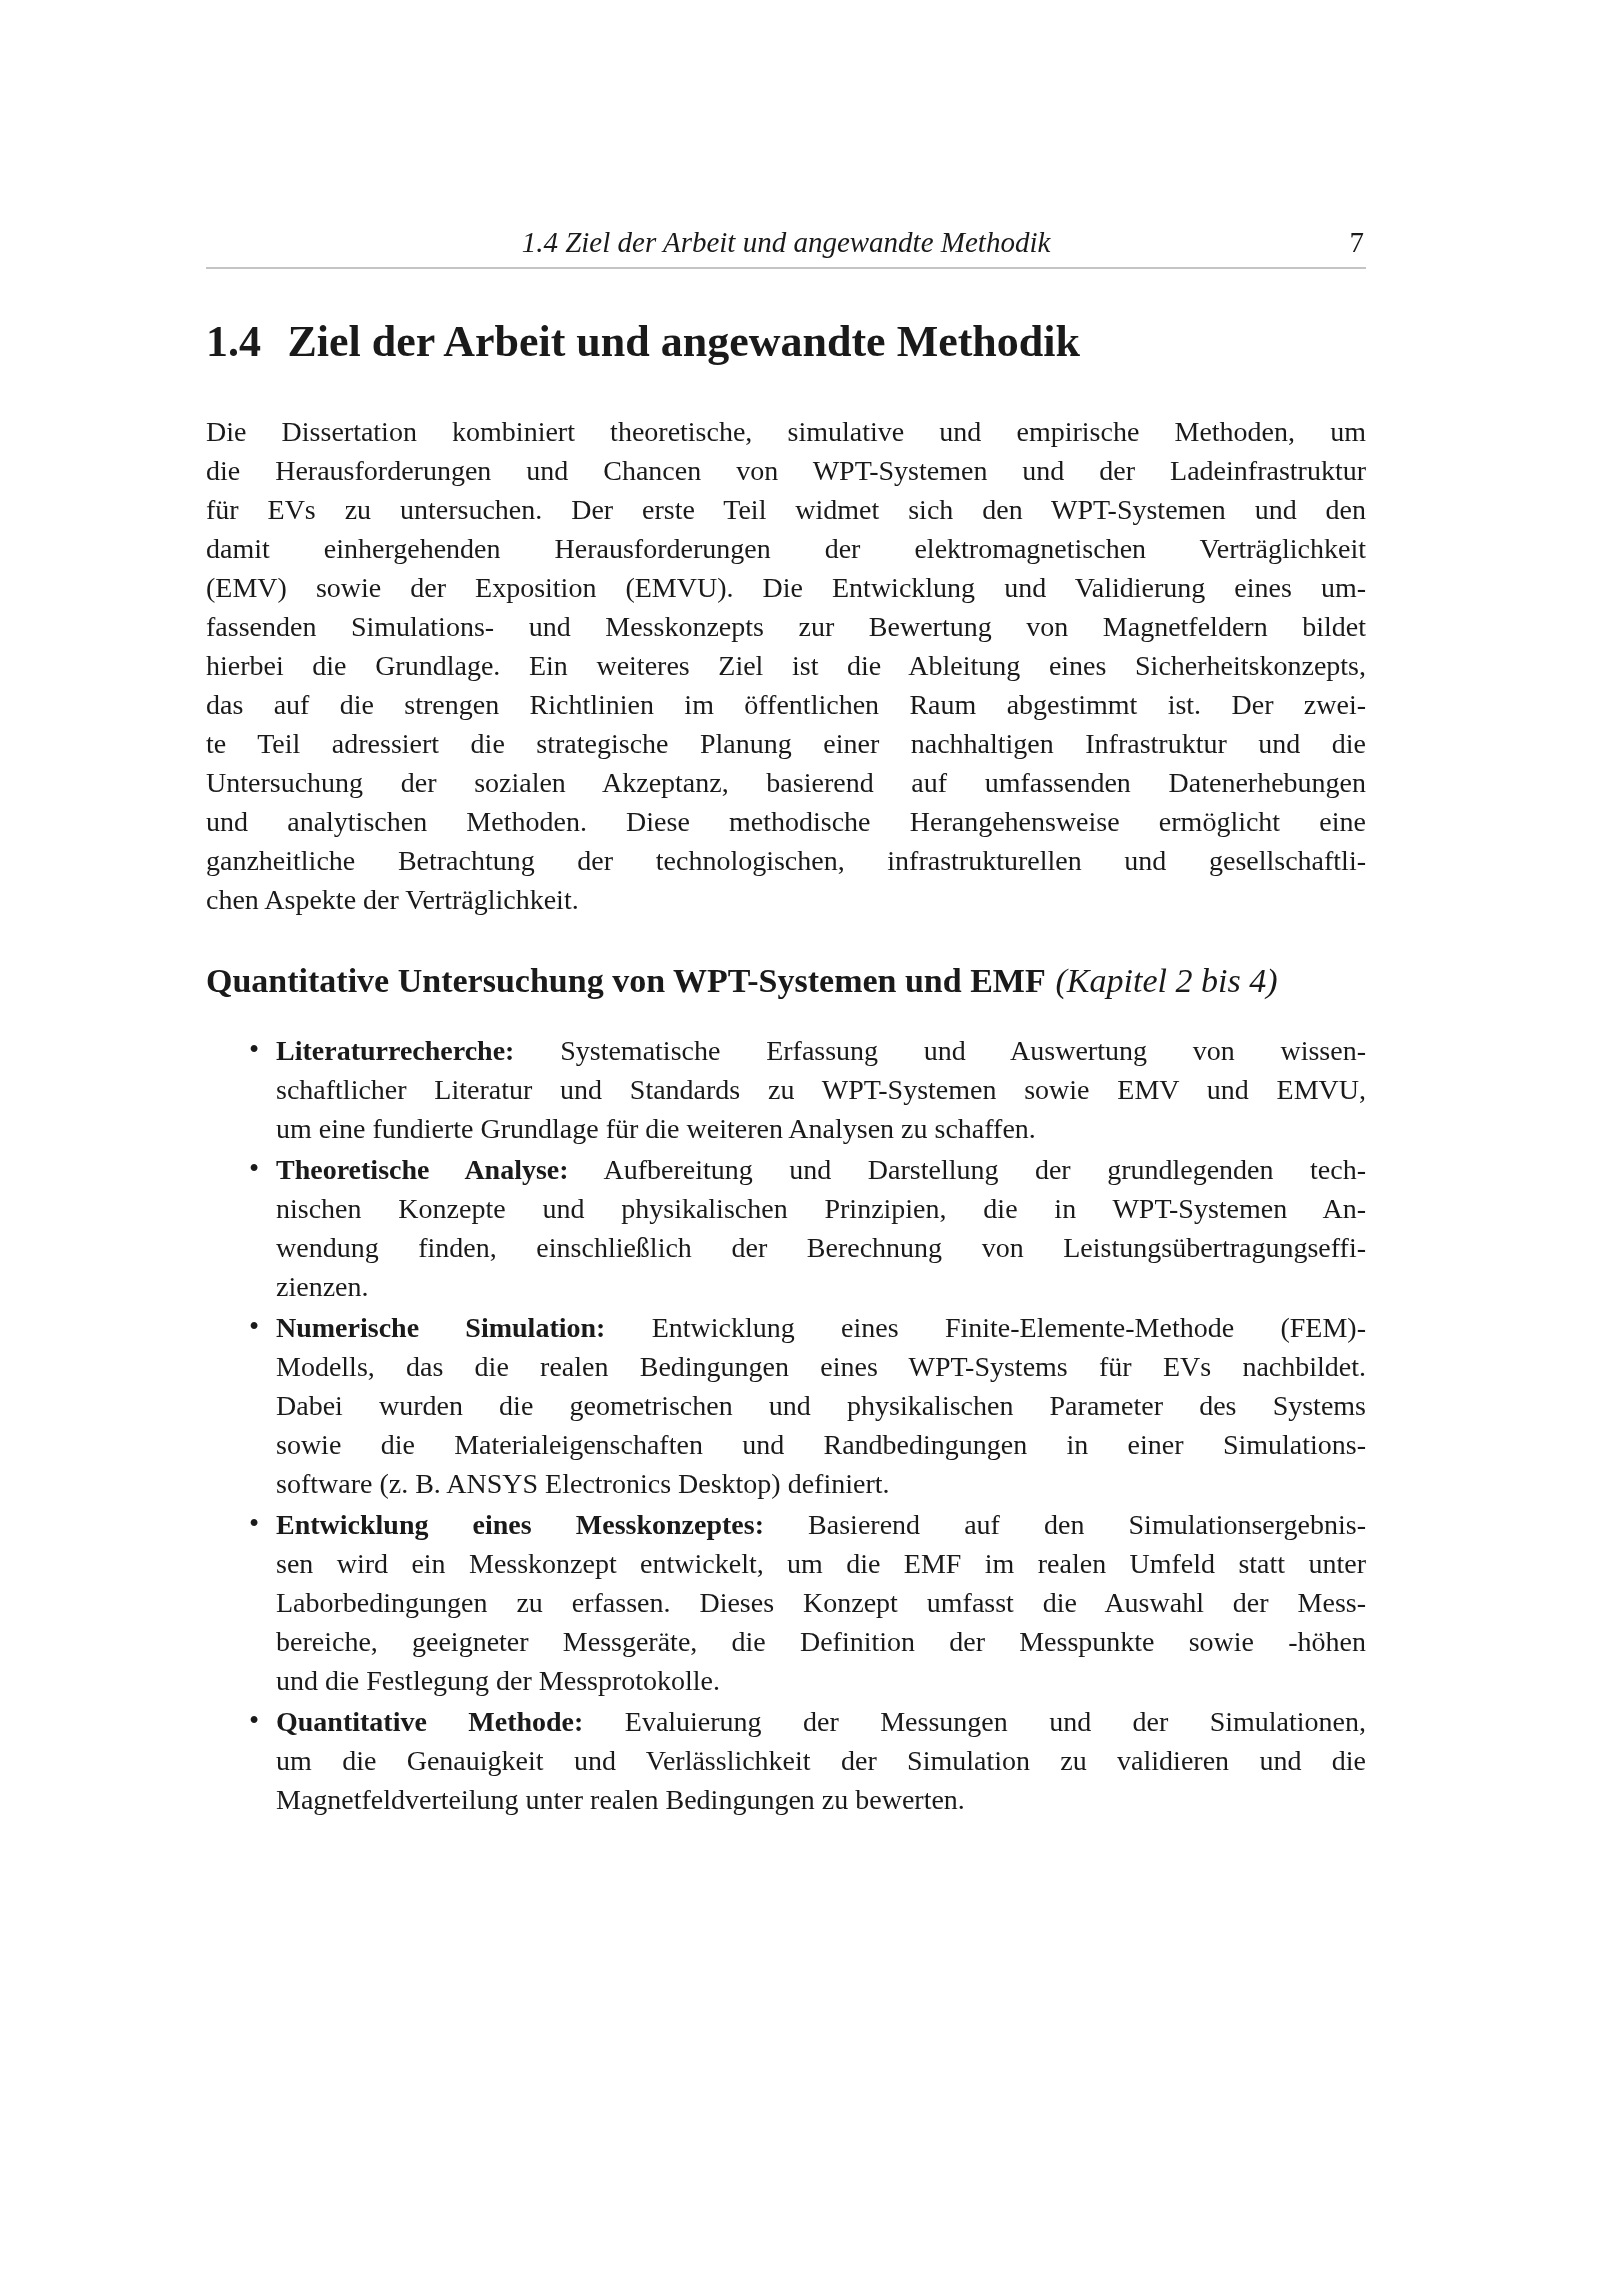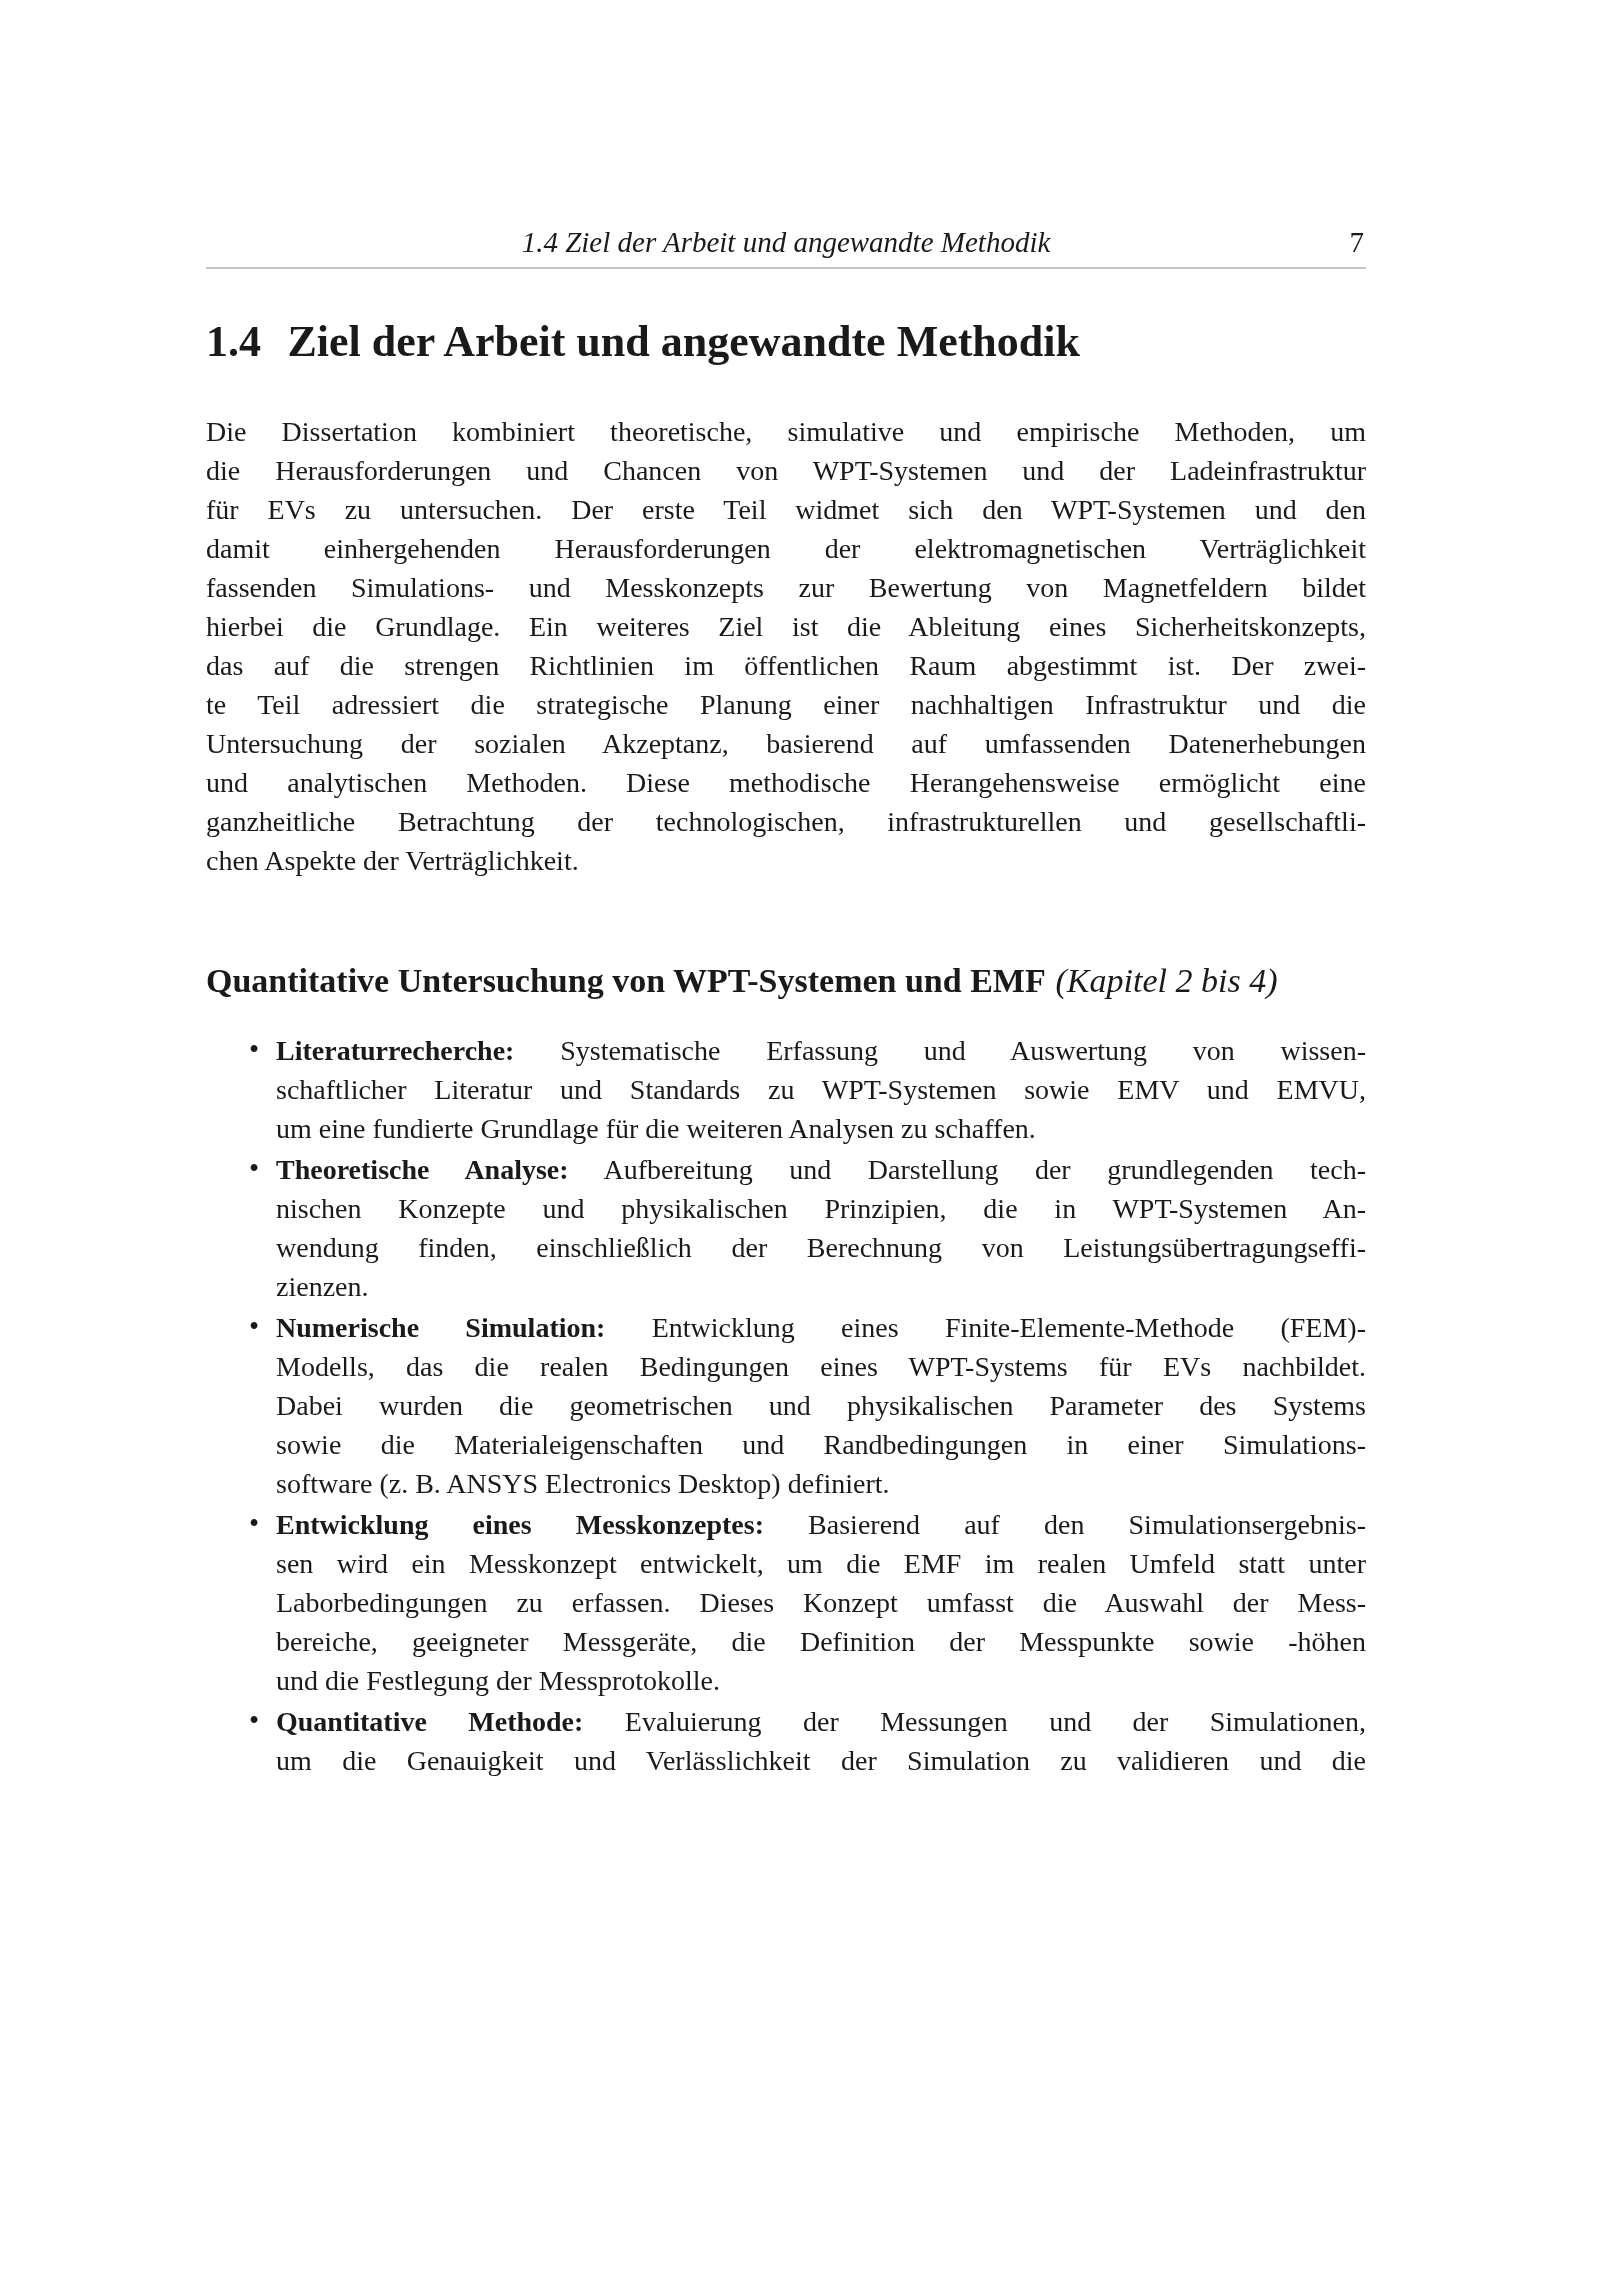--- a/index.html
+++ b/index.html
@@ -126,20 +126,21 @@
 
   <h1 class="section-heading">
     <span class="sec-num">1.4</span><span>Ziel der Arbeit und angewandte Methodik</span>
   </h1>
 
   <div class="intro">
     <div class="line">Die Dissertation kombiniert theoretische, simulative und empirische Methoden, um</div>
     <div class="line">die Herausforderungen und Chancen von WPT-Systemen und der Ladeinfrastruktur</div>
     <div class="line">für EVs zu untersuchen. Der erste Teil widmet sich den WPT-Systemen und den</div>
     <div class="line">damit einhergehenden Herausforderungen der elektromagnetischen Verträglichkeit</div>
+    <div class="line">(EMV) sowie der Exposition (EMVU). Die Entwicklung und Validierung eines um-</div>
     <div class="line">fassenden Simulations- und Messkonzepts zur Bewertung von Magnetfeldern bildet</div>
     <div class="line">hierbei die Grundlage. Ein weiteres Ziel ist die Ableitung eines Sicherheitskonzepts,</div>
     <div class="line">das auf die strengen Richtlinien im öffentlichen Raum abgestimmt ist. Der zwei-</div>
     <div class="line">te Teil adressiert die strategische Planung einer nachhaltigen Infrastruktur und die</div>
     <div class="line">Untersuchung der sozialen Akzeptanz, basierend auf umfassenden Datenerhebungen</div>
     <div class="line">und analytischen Methoden. Diese methodische Herangehensweise ermöglicht eine</div>
     <div class="line">ganzheitliche Betrachtung der technologischen, infrastrukturellen und gesellschaftli-</div>
     <div class="line line--end">chen Aspekte der Verträglichkeit.</div>
   </div>
 
@@ -179,17 +180,18 @@
       <div class="line">sen wird ein Messkonzept entwickelt, um die EMF im realen Umfeld statt unter</div>
       <div class="line">Laborbedingungen zu erfassen. Dieses Konzept umfasst die Auswahl der Mess-</div>
       <div class="line">bereiche, geeigneter Messgeräte, die Definition der Messpunkte sowie -höhen</div>
       <div class="line line--end">und die Festlegung der Messprotokolle.</div>
     </div>
 
     <div class="item">
       <span class="bullet">•</span>
       <div class="line"><b>Quantitative Methode:</b> <span>Evaluierung der Messungen und der Simulationen,</span></div>
       <div class="line">um die Genauigkeit und Verlässlichkeit der Simulation zu validieren und die</div>
+      <div class="line line--end">Magnetfeldverteilung unter realen Bedingungen zu bewerten.</div>
     </div>
 
   </div>
 </div>
 
 
 </body></html>

